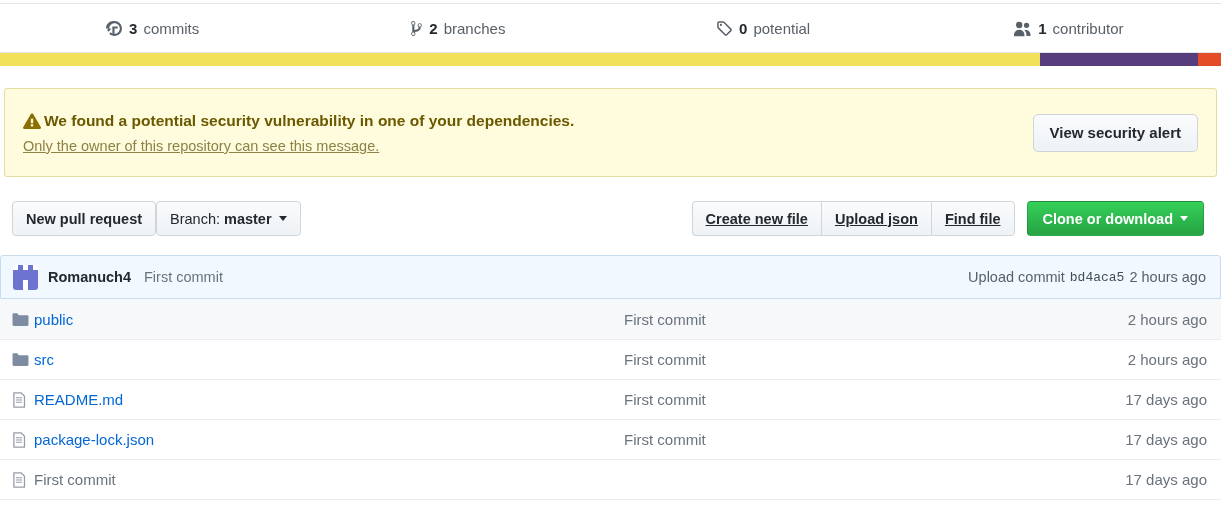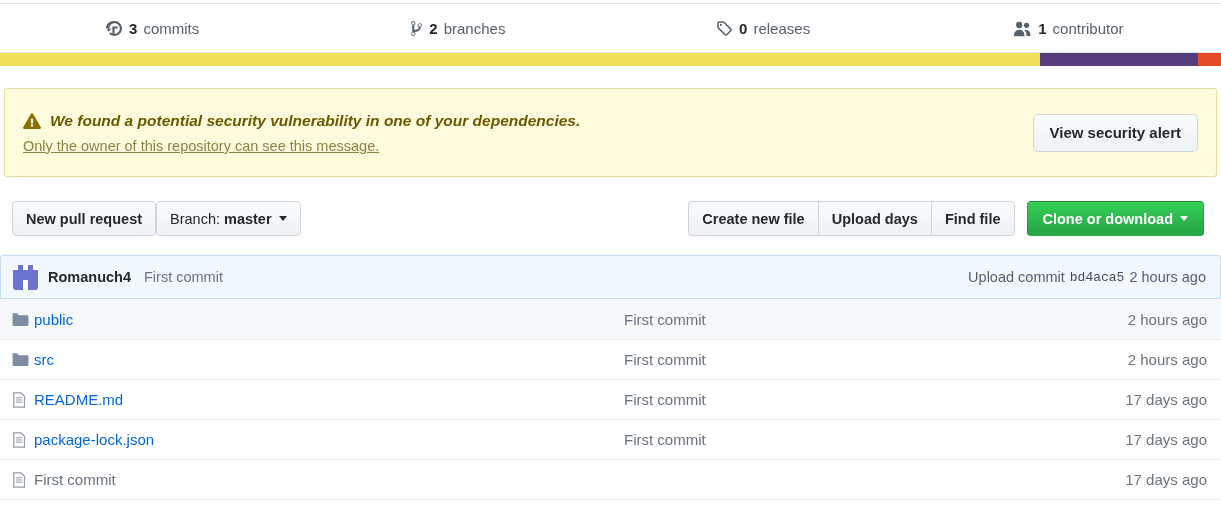--- a/index.html
+++ b/index.html
@@ -39,21 +39,21 @@
     margin: 22px 4px 0 4px;
     background: #fffbdd;
     border: 1px solid #e5dca2;
     border-radius: 3px;
     padding: 15px 18px;
     display: flex; align-items: center; justify-content: space-between;
     height: 89px;
   }
   .flash-text .title {
     font-size: 15.5px; font-weight: bold; color: #6b5900;
-    display: flex; align-items: center; gap: 9px; font-style: italic;
+    display: flex; align-items: center; gap: 3px;
   }
   .flash-text .title svg { fill: #8a7000; flex: none; }
   .flash-text .subtitle { font-size: 14.5px; color: #8d8246; margin-top: 8px; text-decoration: underline; }
   .btn {
     display: inline-flex; align-items: center; justify-content: center;
     background: linear-gradient(-180deg, #fafbfc, #eff3f6 90%);
     border: 1px solid #d1d5da;
     border-radius: 4px;
     color: #24292e;
     font-size: 14.5px; font-weight: 600;
@@ -67,21 +67,21 @@
   
   .toolbar {
     margin-top: 24px;
     padding: 0 2px 0 2px;
     display: flex; align-items: center;
   }
   .btn-branch .light { font-weight: normal; }
   .btn-branch b { margin-left: 4px; }
   .btn-new-pr { margin-left: 10px; }
   .toolbar .spacer { flex: 1; }
-  .btn-group { display: flex; }
+  .btn-group { display: flex; text-decoration: underline; }
   .btn-group .btn { border-radius: 0; border-right-width: 0; }
   .btn-group .btn:first-child { border-radius: 4px 0 0 4px; }
   .btn-group .btn:last-child { border-radius: 0 4px 4px 0; border-right-width: 1px; }
   .btn-clone {
     margin-left: 12px; margin-right: 15px;
     background: linear-gradient(-180deg, #34d058, #28a745 90%);
     border-color: rgba(27,31,35,0.2);
     color: #fff; font-weight: bold; font-size: 14.5px;
     padding: 0 15px;
   }
@@ -154,21 +154,21 @@
         </svg>
       <span class="num">2</span>
       <span>branches</span>
     </a>
     <a class="stat-item">
       <svg class="stroked" width="17" height="17" viewBox="0 0 16 16" stroke-width="1.4">
           <path d="M1.8 2.8c0-.55.45-1 1-1h3.9c.27 0 .52.11.71.29l6.5 6.5c.39.39.39 1.02 0 1.41l-3.9 3.9c-.39.39-1.02.39-1.41 0l-6.5-6.5a1 1 0 0 1-.3-.71V2.8z"></path>
           <circle cx="4.6" cy="4.6" r="1" fill="#586069" stroke="none"></circle>
         </svg>
       <span class="num">0</span>
-      <span>releases</span>
+      <span>potential</span>
     </a>
     <a class="stat-item">
       <svg width="19" height="17" viewBox="0 0 16 14">
           <circle cx="5.2" cy="4" r="2.7"></circle>
           <path d="M.8 12.6c0-2.9 2-4.5 4.4-4.5s4.4 1.6 4.4 4.5v.9H.8z"></path>
           <circle cx="11.4" cy="4.3" r="2.2"></circle>
           <path d="M10.8 8.2c2.2 0 3.9 1.4 3.9 3.9v1.3h-3.4v-1c0-1.7-.6-3-1.7-3.9.4-.2.8-.3 1.2-.3z"></path>
         </svg>
       <span class="num">1</span>
       <span>contributor</span>
@@ -197,21 +197,21 @@
   <div class="toolbar">
     <button class="btn btn-new-pr">New pull request</button>
     <button class="btn btn-branch">
       <span class="light">Branch:</span>
       <b>master</b>
       <span class="caret"></span>
     </button>
     <div class="spacer"></div>
     <div class="btn-group">
       <button class="btn">Create new file</button>
-      <button class="btn">Upload days</button>
+      <button class="btn">Upload json</button>
       <button class="btn">Find file</button>
     </div>
     <button class="btn btn-clone">
       <span>Clone or download</span>
       <span class="caret"></span>
     </button>
   </div>
 
   <div class="commit-bar">
     <svg class="avatar" viewBox="0 0 5 5" shape-rendering="crispEdges">

